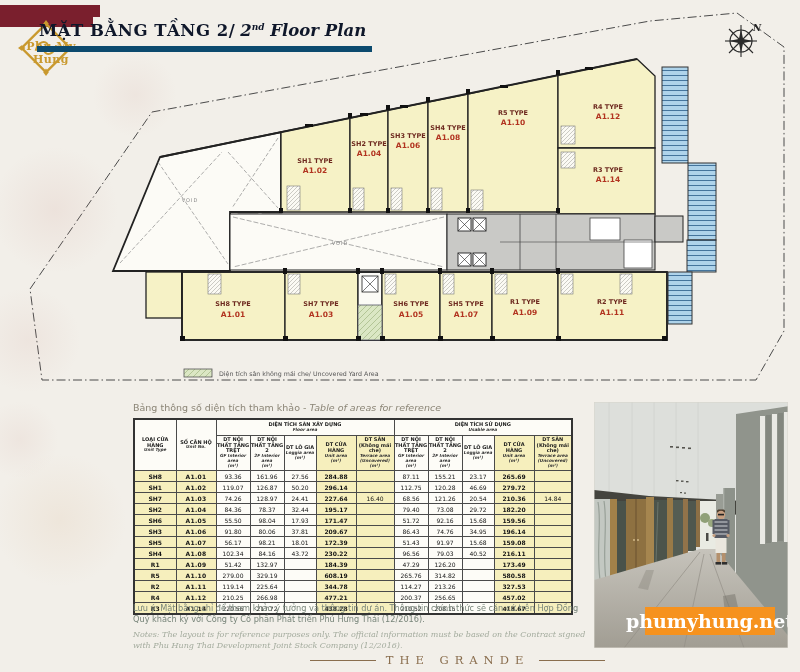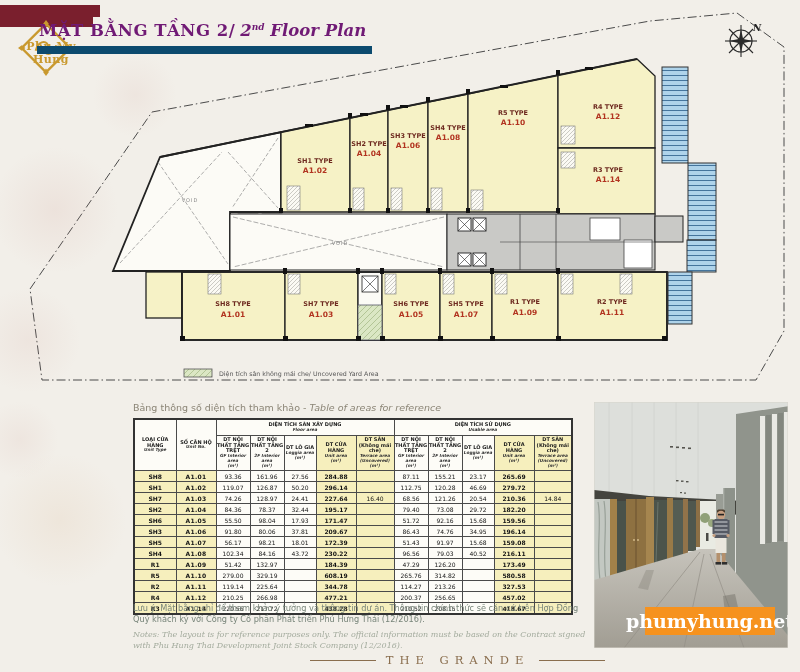--- a/index.html
+++ b/index.html
@@ -13,22 +13,22 @@
       radial-gradient(circle 95px at 60px 520px, rgba(214,176,136,.15), transparent 70%),
       radial-gradient(circle 55px at 20px 440px, rgba(207,160,150,.12), transparent 70%);}
   
   .logo-block{position:absolute;left:0;top:5px;width:100px;height:22px;background:#7a1f2d;
      clip-path:polygon(0 0,100% 0,100% 55%,93% 55%,93% 100%,0 100%);}
   .logo-orn{position:absolute;left:18px;top:20px;width:56px;height:56px;}
   .logo-text{position:absolute;left:6px;top:40px;width:90px;text-align:center;
      font-family:"DejaVu Serif","Liberation Serif",serif;font-weight:bold;font-size:11px;
      color:#c9992e;letter-spacing:.5px;}
   .title{position:absolute;left:37px;top:6px;z-index:6;display:inline-block;
-     border-bottom:8px solid #0c4a6e;padding:0 6px 2px 2px;
-     font-family:"DejaVu Serif","Liberation Serif",serif;color:#701a75;}
+     border-bottom:6px solid #0c4a6e;padding:0 6px 2px 2px;
+     font-family:"DejaVu Serif","Liberation Serif",serif;color:#0f172a;}
   .title .tvn{font-weight:bold;font-size:16.5px;letter-spacing:.5px;}
   .title .ten{font-style:italic;font-size:16.5px;margin-left:5px;}
   .title .ten sup{font-size:9px;}
   
   .plan-svg{position:absolute;left:0;top:0;width:800px;height:400px;}
   .pt{font:bold 6.5px "DejaVu Sans",sans-serif;fill:#6e2a20;text-anchor:middle;}
   .pc{font:bold 7.5px "DejaVu Sans",sans-serif;fill:#b23420;text-anchor:middle;}
   .pv{font:5px "DejaVu Sans",sans-serif;fill:#8a8a8a;text-anchor:middle;letter-spacing:1px;}
   .pl{font:6.3px "DejaVu Sans",sans-serif;fill:#555;}
   .pn{font:italic bold 9px "DejaVu Serif",serif;fill:#222;}

